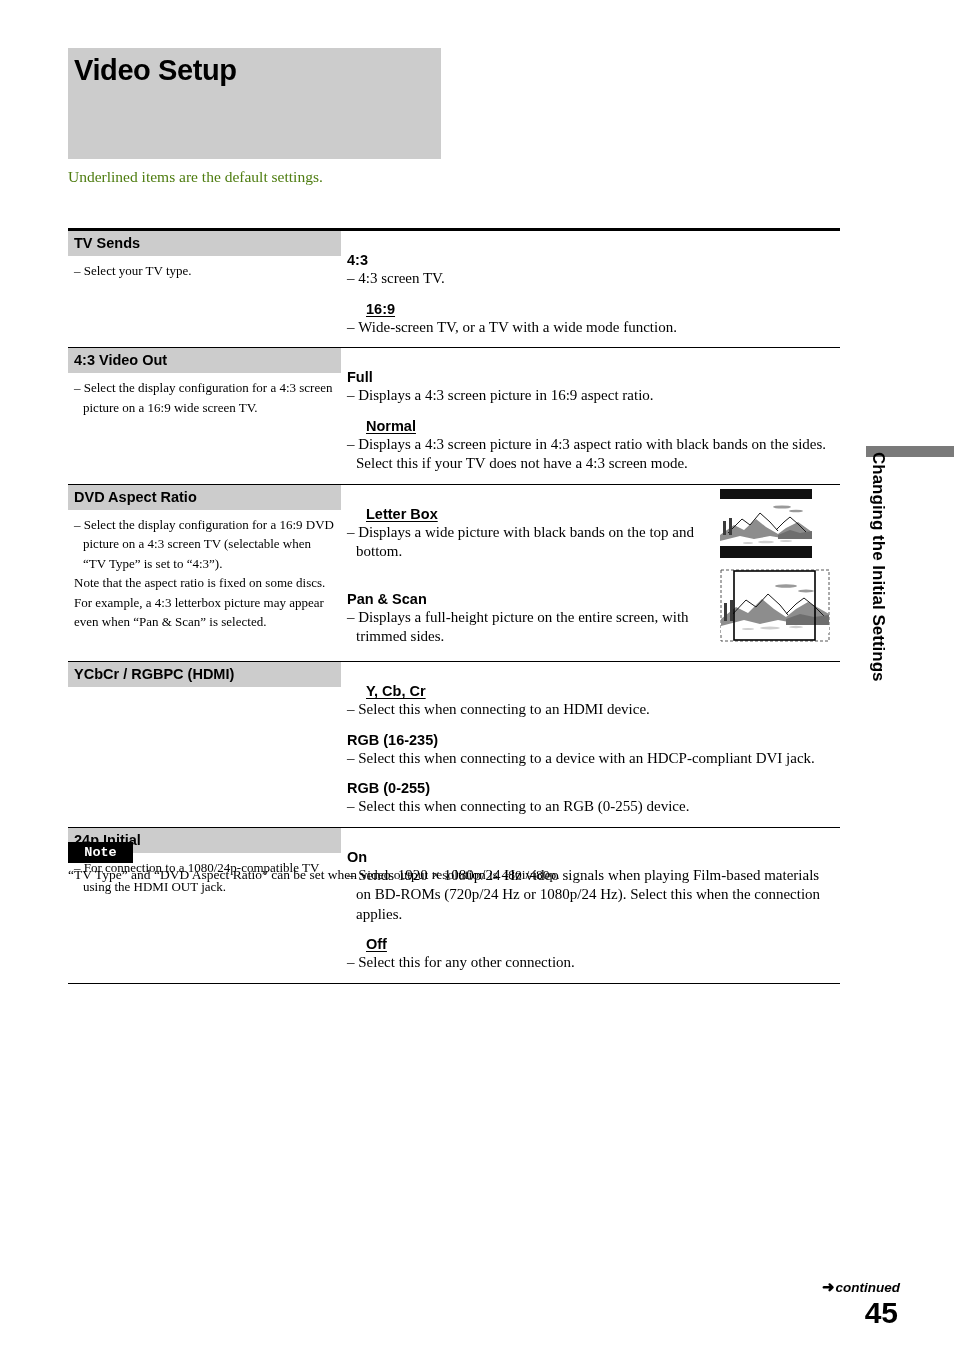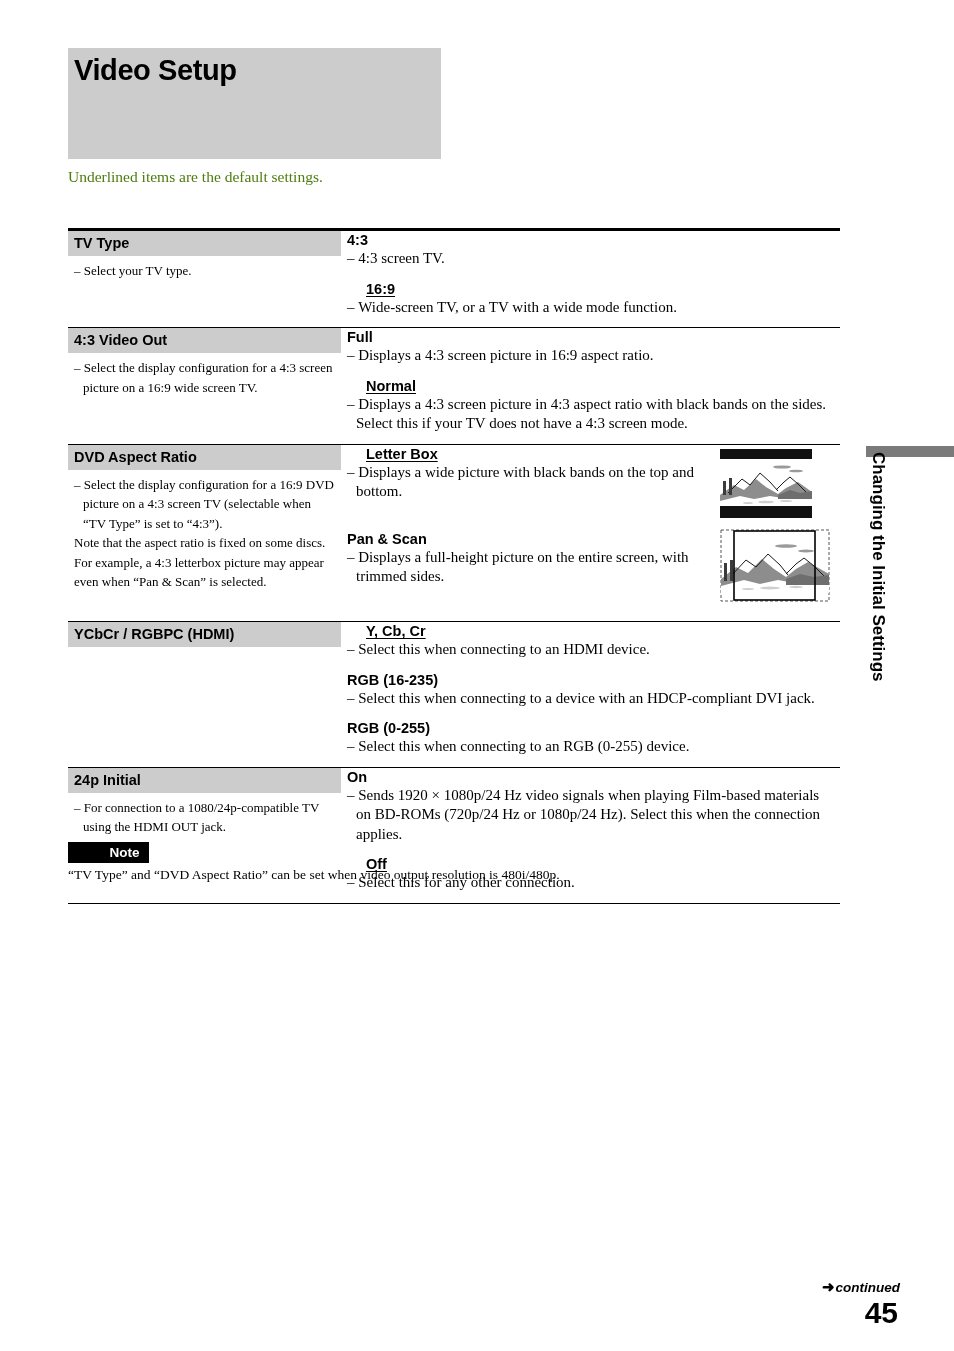--- a/index.html
+++ b/index.html
@@ -112,21 +112,21 @@
   }
 
   .opt {
     font-family: "Liberation Sans", sans-serif;
     font-weight: bold;
     font-size: 14.5px;
     line-height: 18px;
     padding-top: 4px;
     display: inline-block;
   }
-  .opt.first { padding-top: 0; }
+  .opt.first { padding-top: 20px; }
   .opt.u { text-decoration: underline; text-underline-offset: 2px; margin-left: 19px; }
   .opt-desc {
     font-size: 15px;
     line-height: 19.5px;
     text-indent: -9px;
     margin-left: 9px;
     padding-right: 6px;
   }
   .opt-block { margin-bottom: 2px; }
   .opt-block.spaced { margin-top: 7px; }
@@ -152,31 +152,30 @@
     height: 69px;
     margin-bottom: 11px;
   }
   .pic svg { display: block; }
 
   
   .note-badge {
     position: absolute;
     left: 68px;
     top: 842px;
-    width: 49px;
+    width: 65px;
     height: 21px;
     background: #000000;
     color: #ffffff;
-    font-family: Liberation Sans, sans-serif;
+    font-family: Liberation Mono, monospace;
     font-weight: bold;
     font-size: 13.5px;
     display: flex;
     align-items: center;
     justify-content: center;
-    padding-left: 32px;
   }
   .note-text {
     position: absolute;
     left: 68px;
     top: 866px;
     font-size: 13.5px;
     line-height: 17px;
     white-space: nowrap;
   }
 
@@ -238,21 +237,21 @@
 </div>
 
 <div class="subtitle">Underlined items are the default settings.</div>
 
 <div class="table">
 
   <div class="rule-top"></div>
 
   <div class="row">
     <div class="col-left">
-      <div class="setting-name">TV Type</div>
+      <div class="setting-name">TV Sends</div>
       <div class="left-desc">–&nbsp;<span>Select your TV type.</span></div>
     </div>
     <div class="col-gap"></div>
     <div class="col-right">
       <div class="opt-block">
         <div class="opt first">4:3</div>
         <div class="opt-desc">–&nbsp;<span>4:3 screen TV.</span></div>
       </div>
       <div class="opt-block spaced">
         <div class="opt u">16:9</div>

